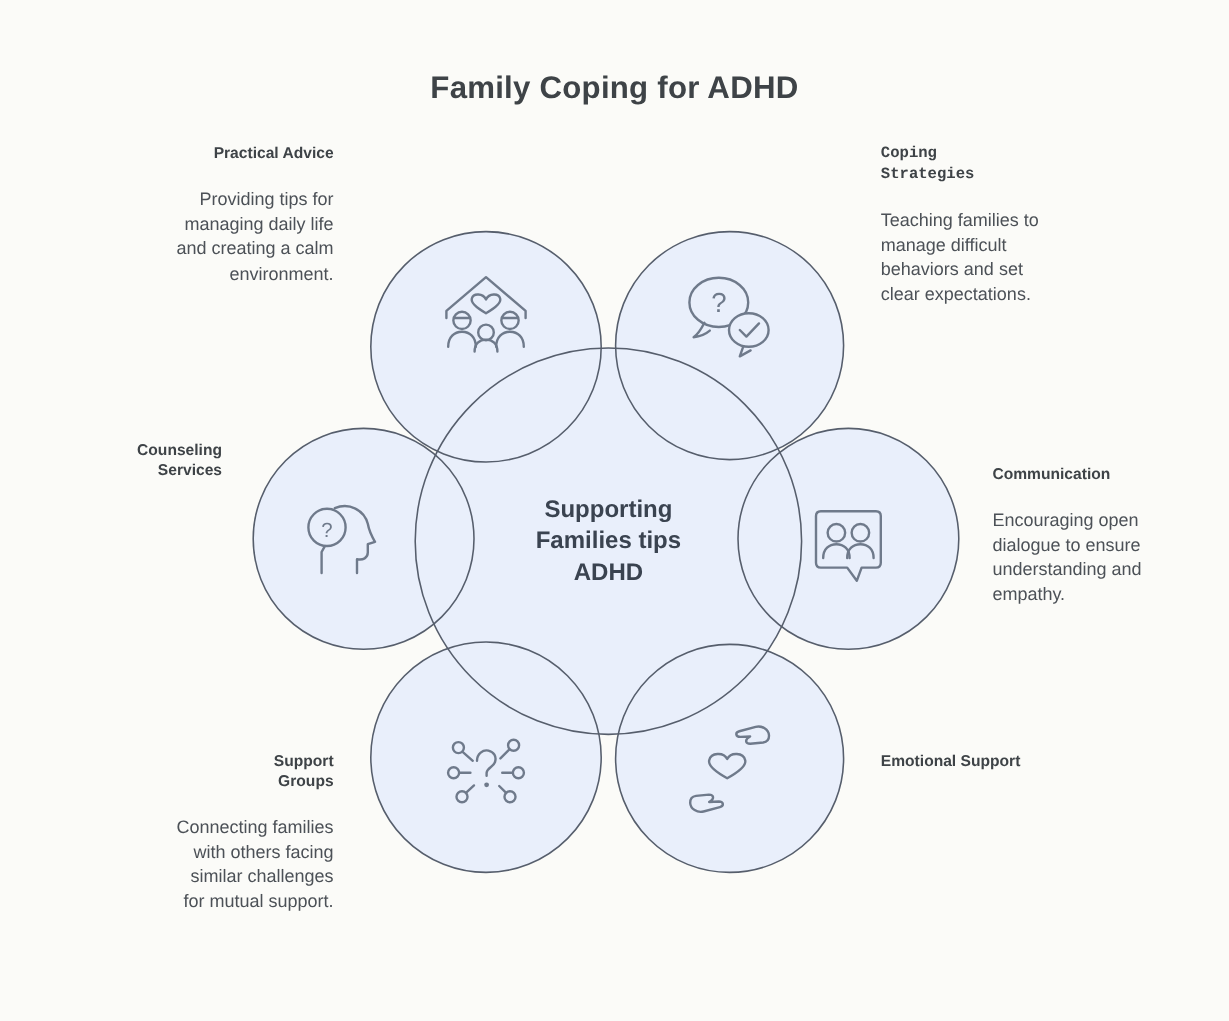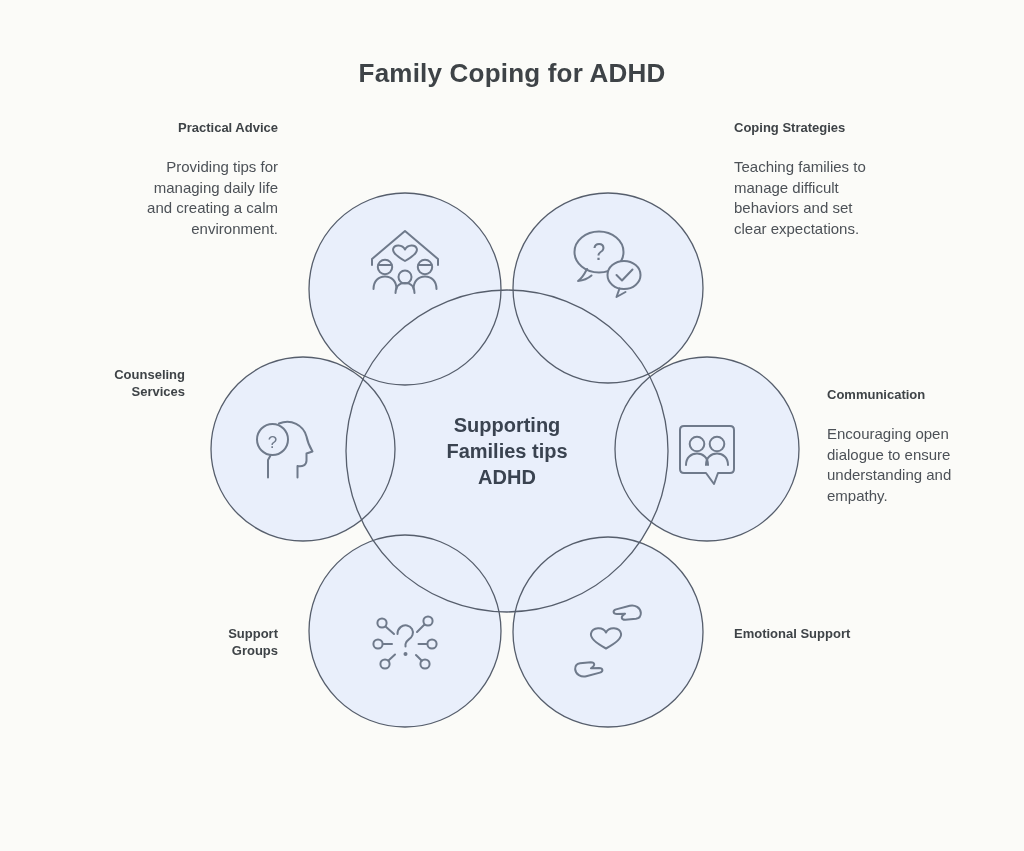--- a/index.html
+++ b/index.html
@@ -119,34 +119,35 @@
   </svg>
 
   <div class="center-label">Supporting Families tips ADHD</div>
 
   <section class="node t-right" style="left:98px;top:119px;width:180px;">
     <h2 class="node-title" style="width:118px;margin-left:auto;">Practical Advice</h2>
     <p class="node-desc" style="width:135px;margin-left:auto;">Providing tips for managing daily life and creating a calm environment.</p>
   </section>
 
   <section class="node t-left" style="left:734px;top:119px;width:180px;">
-    <h2 class="node-title" style="width:112px;">Coping Strategies</h2>
+    <h2 class="node-title" style="width:112px;font-family:Liberation Mono, monospace;">Coping Strategies</h2>
     <p class="node-desc" style="width:135px;">Teaching families to manage difficult behaviors and set clear expectations.</p>
   </section>
 
   <section class="node t-right" style="left:5px;top:366px;width:180px;">
     <h2 class="node-title" style="width:125px;margin-left:auto;">Counseling Services</h2>
   </section>
 
   <section class="node t-left" style="left:827px;top:386px;width:197px;">
     <h2 class="node-title">Communication</h2>
     <p class="node-desc" style="width:140px;">Encouraging open dialogue to ensure understanding and empathy.</p>
   </section>
 
   <section class="node t-right" style="left:98px;top:625px;width:180px;">
     <h2 class="node-title" style="width:95px;margin-left:auto;">Support Groups</h2>
+    <p class="node-desc" style="width:132px;margin-left:auto;">Connecting families with others facing similar challenges for mutual support.</p>
   </section>
 
   <section class="node t-left" style="left:734px;top:625px;width:180px;">
     <h2 class="node-title" style="width:118px;">Emotional Support</h2>
   </section>
 
 </div>
 
 </body></html>

